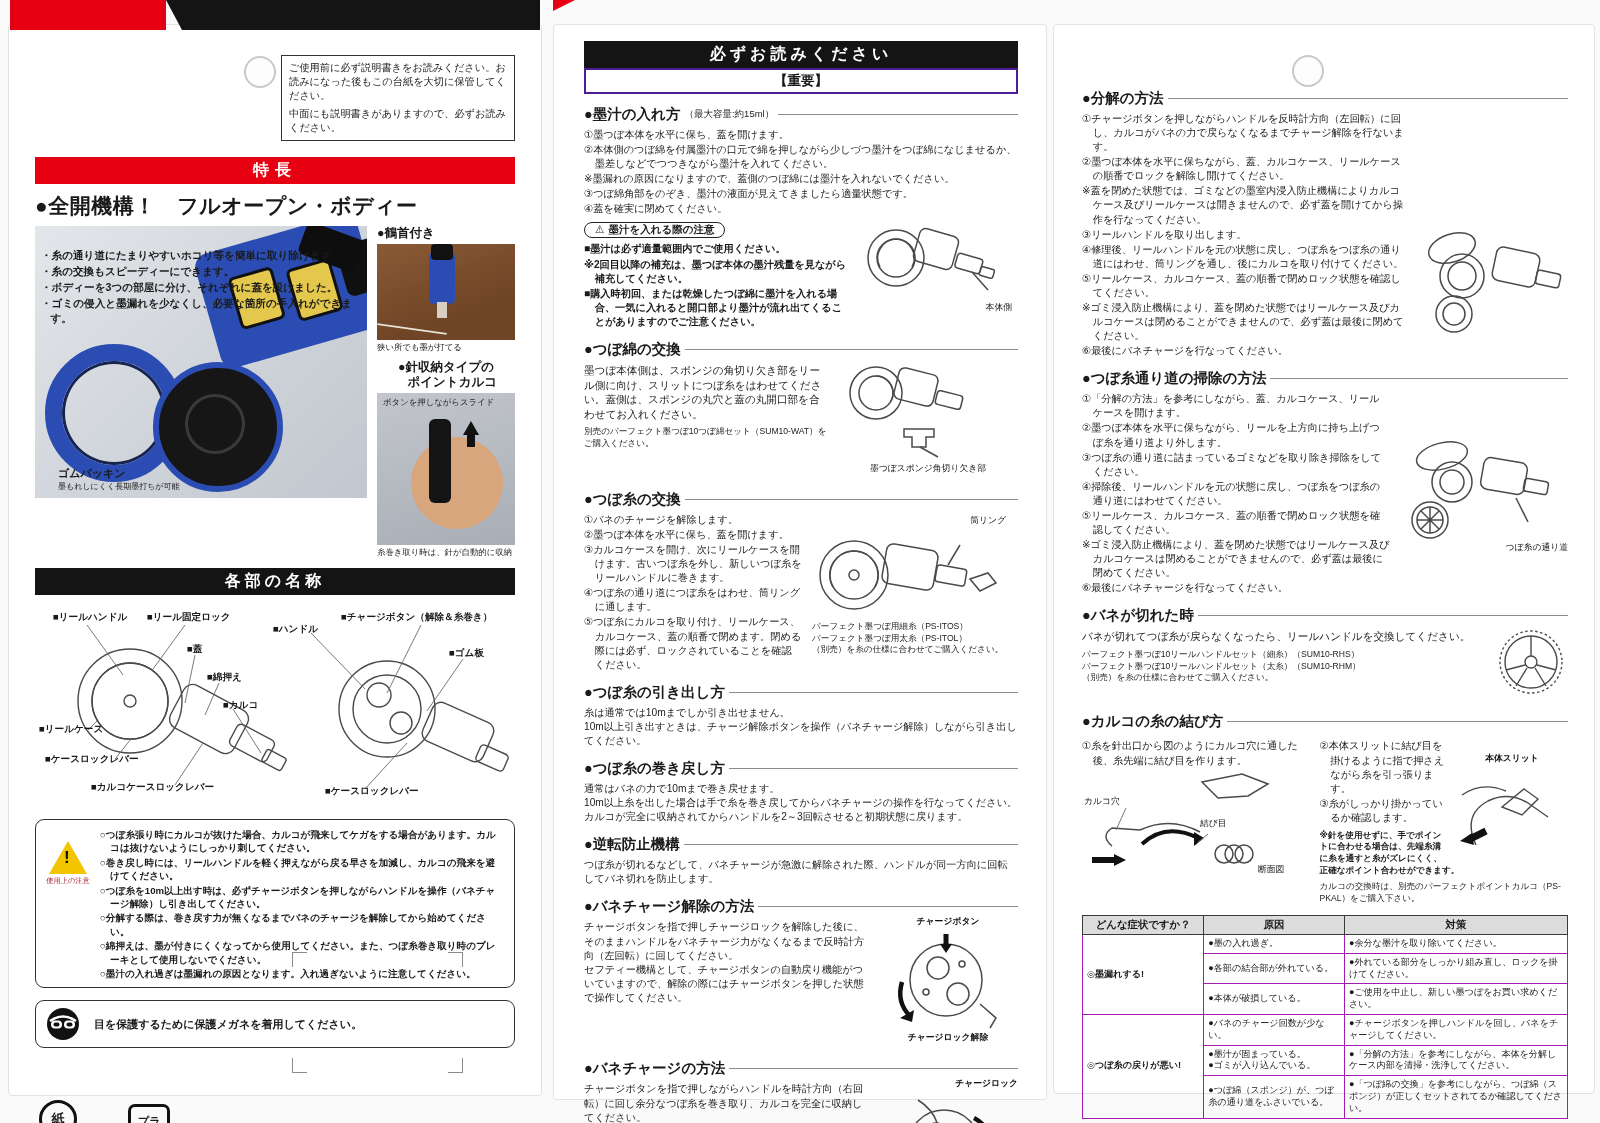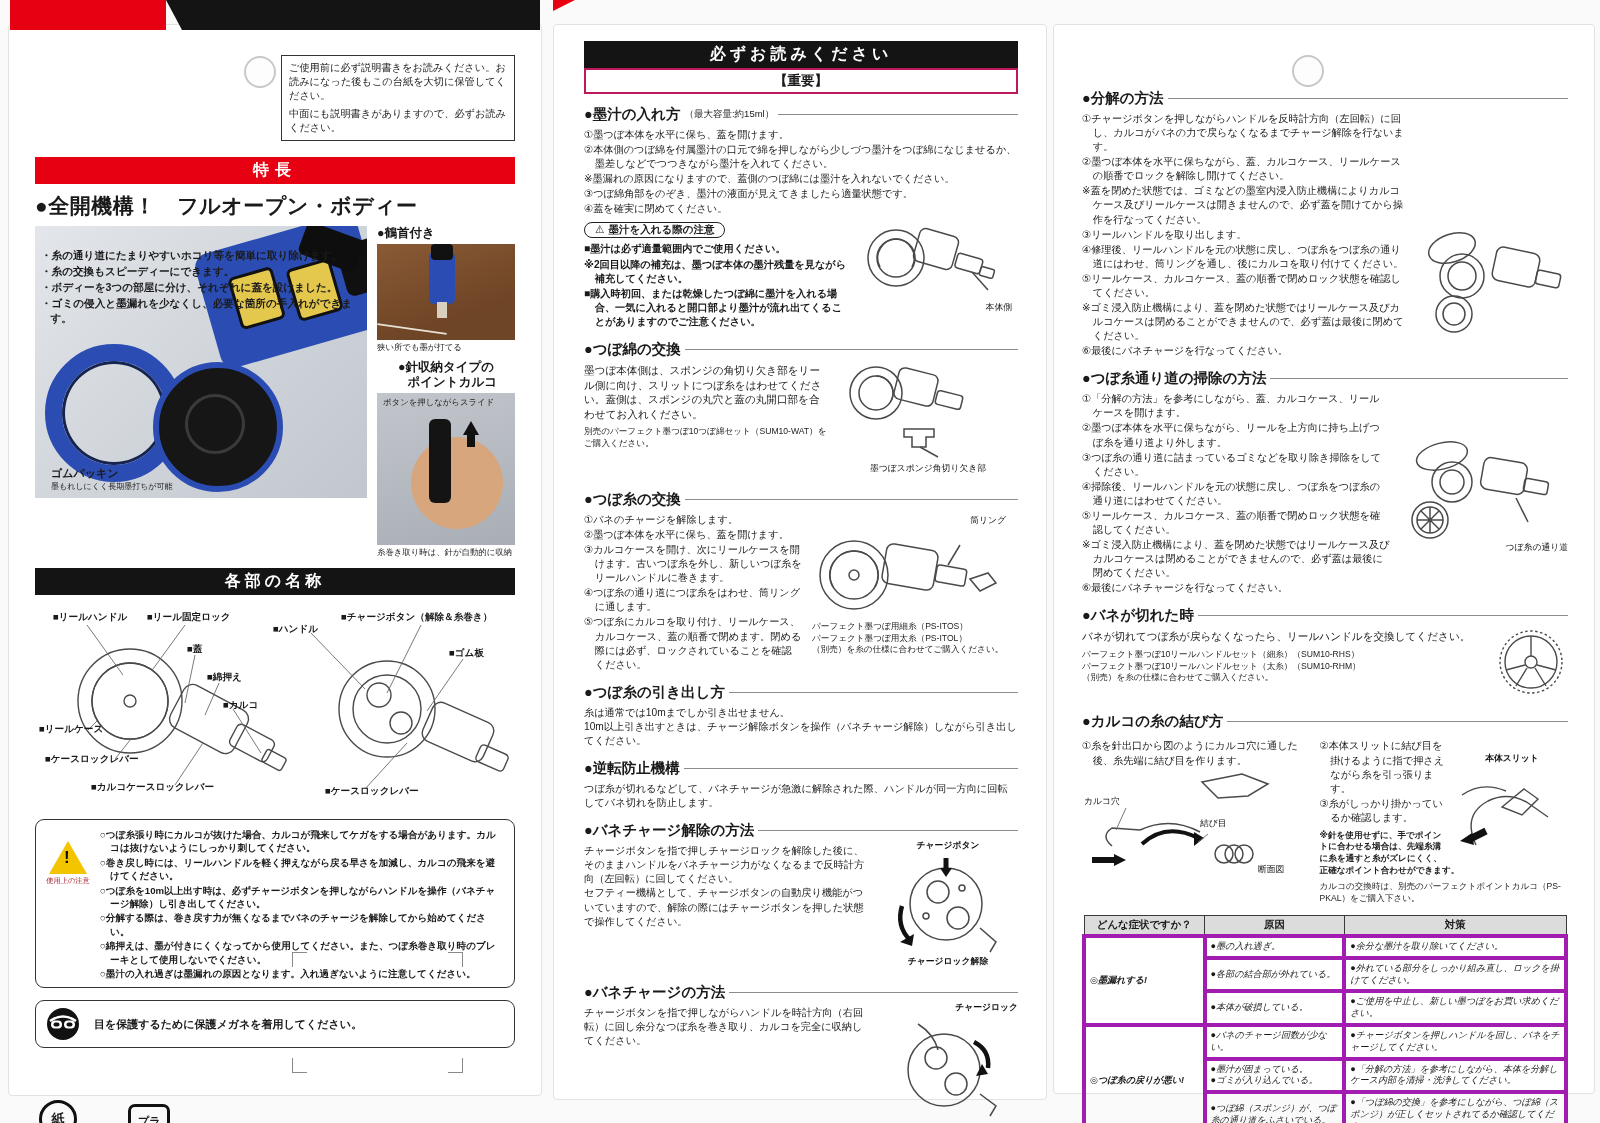--- a/index.html
+++ b/index.html
@@ -50,21 +50,21 @@
   .bullets > div{padding-left:0.9em;text-indent:-0.9em;}
   .ph-ring{position:absolute;left:10px;top:118px;width:104px;height:104px;border:17px solid #2b4db3;border-radius:50%;z-index:1;box-shadow:inset 0 0 0 3px #16244f;}
   .ph-disc{position:absolute;left:118px;top:136px;width:118px;height:118px;background:#161616;border:6px solid #2b4db3;border-radius:50%;z-index:2;}
   .ph-disc::after{content:"";position:absolute;left:26px;top:26px;width:54px;height:54px;border:3px solid #3a3a3a;border-radius:50%;}
   .ph-body{position:absolute;left:170px;top:6px;width:168px;height:118px;background:#2b4db3;border-radius:14px;transform:rotate(-16deg);z-index:1;}
   .ph-sp1,.ph-sp2{position:absolute;width:40px;height:48px;background:#e4c84e;border-radius:6px;border:3px solid #111;}
   .ph-sp1{left:28px;top:30px;}
   .ph-sp2{left:86px;top:38px;}
   .ph-cap{position:absolute;right:-30px;top:30px;width:58px;height:52px;background:#101010;border-radius:8px;}
   .ph-handle{position:absolute;right:6px;top:4px;width:60px;height:34px;background:#0e0e0e;border-radius:6px;transform:rotate(20deg);z-index:2;}
-  .gom{position:absolute;left:16px;bottom:6px;z-index:4;margin-top:36px;}
+  .gom{position:absolute;left:23px;bottom:6px;z-index:4;margin-top:36px;}
   .gom .gl{font-size:11px;font-weight:bold;}
   .gom .gc{font-size:8px;}
   .feat-side{width:138px;flex:none;}
   .side-title{font-size:12.5px;font-weight:bold;line-height:1.2;}
   .photo-neck{height:96px;background:linear-gradient(160deg,#8a5a35,#6e4526 70%);position:relative;margin-top:3px;overflow:hidden;}
   .pn-tool{position:absolute;left:52px;top:8px;width:26px;height:52px;background:#2b4db3;border-radius:5px;}
   .pn-tool::before{content:"";position:absolute;left:2px;top:-8px;width:22px;height:16px;background:#111;border-radius:4px;}
   .pn-tip{position:absolute;left:60px;top:58px;width:10px;height:16px;background:#d9cfc0;}
   .pn-line{position:absolute;left:0;top:84px;width:70px;height:1.5px;background:#e8e2d5;transform:rotate(8deg);}
   .side-cap{font-size:8.4px;margin-top:2px;}
@@ -84,33 +84,33 @@
   .citems{font-size:9.6px;line-height:1.4;font-weight:bold;}
   .gogglesbox{border:1.8px solid #333;border-radius:9px;padding:6px 10px;display:flex;gap:14px;align-items:center;margin-top:12px;}
   .gtext{font-size:11px;font-weight:bold;}
   .recyclerow{display:flex;gap:30px;align-items:flex-end;margin-top:52px;margin-left:4px;}
   .ricon{display:flex;align-items:flex-end;gap:4px;}
   .rpaper{width:32px;height:32px;border:3px solid #111;border-radius:50%;display:flex;align-items:center;justify-content:center;font-size:13px;font-weight:900;}
   .rplastic{width:36px;height:28px;border:3px solid #111;border-radius:7px;display:flex;align-items:center;justify-content:center;font-size:11px;font-weight:900;}
   .rlabel{font-size:8.6px;font-weight:bold;padding-bottom:2px;}
   
   .mc-inner{padding:16px 28px 0 30px;}
-  .impbox{border:2px solid #be185d;text-align:center;font-weight:bold;font-size:13.5px;padding:2px 0;}
+  .impbox{border:2px solid #4c1d95;text-align:center;font-weight:bold;font-size:13.5px;padding:2px 0;}
   .cpill{display:inline-block;border:1.6px solid #222;border-radius:10px;padding:0px 10px;font-size:10.5px;font-weight:bold;margin-top:6px;}
   .cpill .wi{margin-right:4px;}
   .cbold > div{font-weight:bold;}
   
   .rc-inner{padding:64px 26px 0 28px;}
   .knotcols{display:flex;gap:14px;margin-top:4px;}
   .kc1{width:46%;flex:none;}
   .kc2{flex:1;}
   .fig-wrap{position:relative;}
   .symtbl{width:100%;border-collapse:collapse;font-size:9.1px;line-height:1.3;margin-top:0;}
   .symtbl th{border:1px solid #3a3a3a;background:#dcdcdc;font-size:10.4px;padding:2px;text-align:center;}
-  .symtbl td{border:4px solid #a21caf;padding:3px 4px;vertical-align:middle;white-space:pre-line;font-style:italic;}
+  .symtbl td{border:1px solid #a21caf;padding:3px 4px;vertical-align:middle;white-space:pre-line;}
   .symtbl td.sym{width:25%;font-weight:bold;}
   .symtbl td.cause{width:29%;}
 </style>
 </head>
 <body>
 
 <div class="band-red"></div>
 <div class="band-black"></div>
 <div class="red-sliver"></div>
 <div class="punch" style="left:244px;top:56px;"></div>
@@ -370,20 +370,31 @@
       <div class="sec-title">
         <span class="t">●つぼ糸の引き出し方</span>
         <span class="rule"></span>
       </div>
       <div class="body10">
           <div class="pre">糸は通常では10mまでしか引き出せません。</div>
           <div class="pre">10m以上引き出すときは、チャージ解除ボタンを操作（バネチャージ解除）しながら引き出してください。</div>
         </div>
     </div>
 
+    <div class="sec">
+      <div class="sec-title">
+        <span class="t">●つぼ糸の巻き戻し方</span>
+        <span class="rule"></span>
+      </div>
+      <div class="body10">
+          <div class="pre">通常はバネの力で10mまで巻き戻せます。</div>
+          <div class="pre">10m以上糸を出した場合は手で糸を巻き戻してからバネチャージの操作を行なってください。</div>
+          <div class="pre">カルコが完全に収納されてからハンドルを2～3回転させると初期状態に戻ります。</div>
+        </div>
+    </div>
 
     <div class="sec">
       <div class="sec-title">
         <span class="t">●逆転防止機構</span>
         <span class="rule"></span>
       </div>
       <div class="body10">
           <div class="pre">つぼ糸が切れるなどして、バネチャージが急激に解除された際、ハンドルが同一方向に回転してバネ切れを防止します。</div>
         </div>
     </div>

